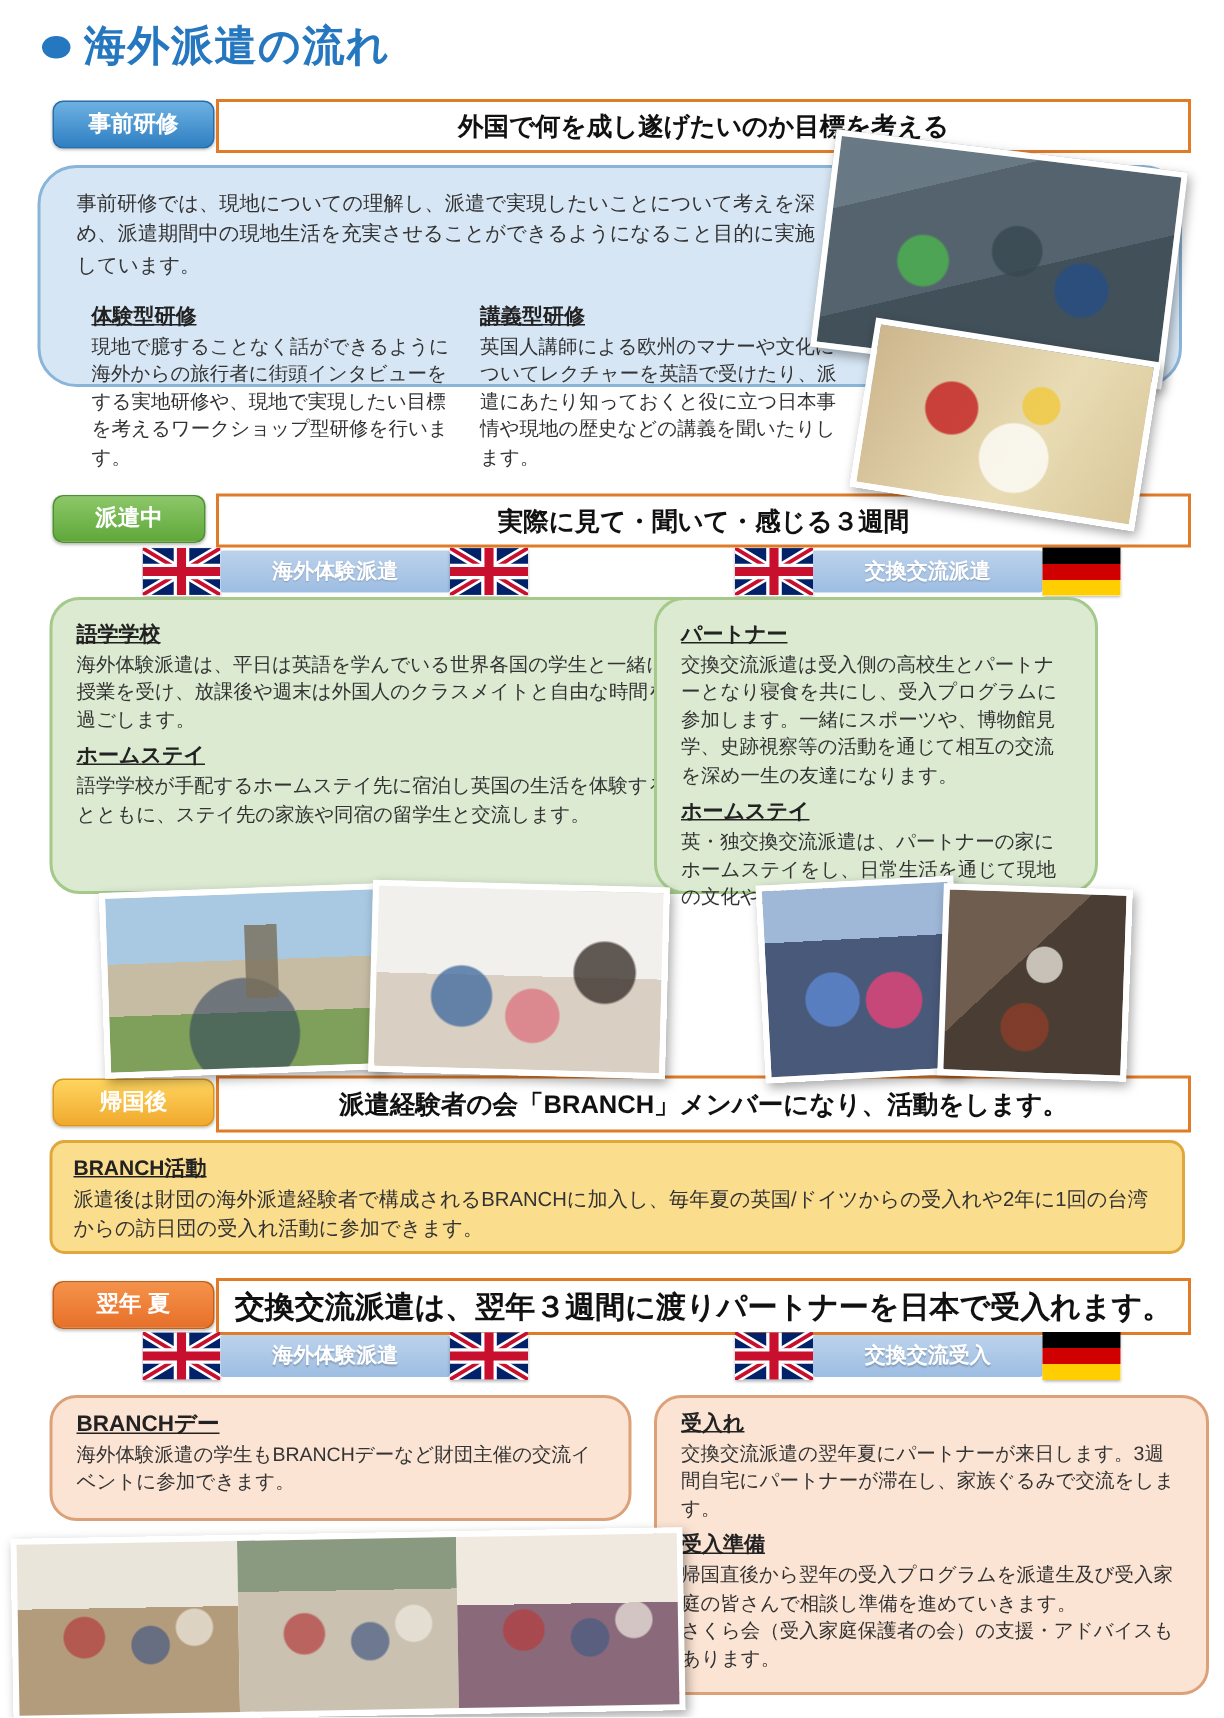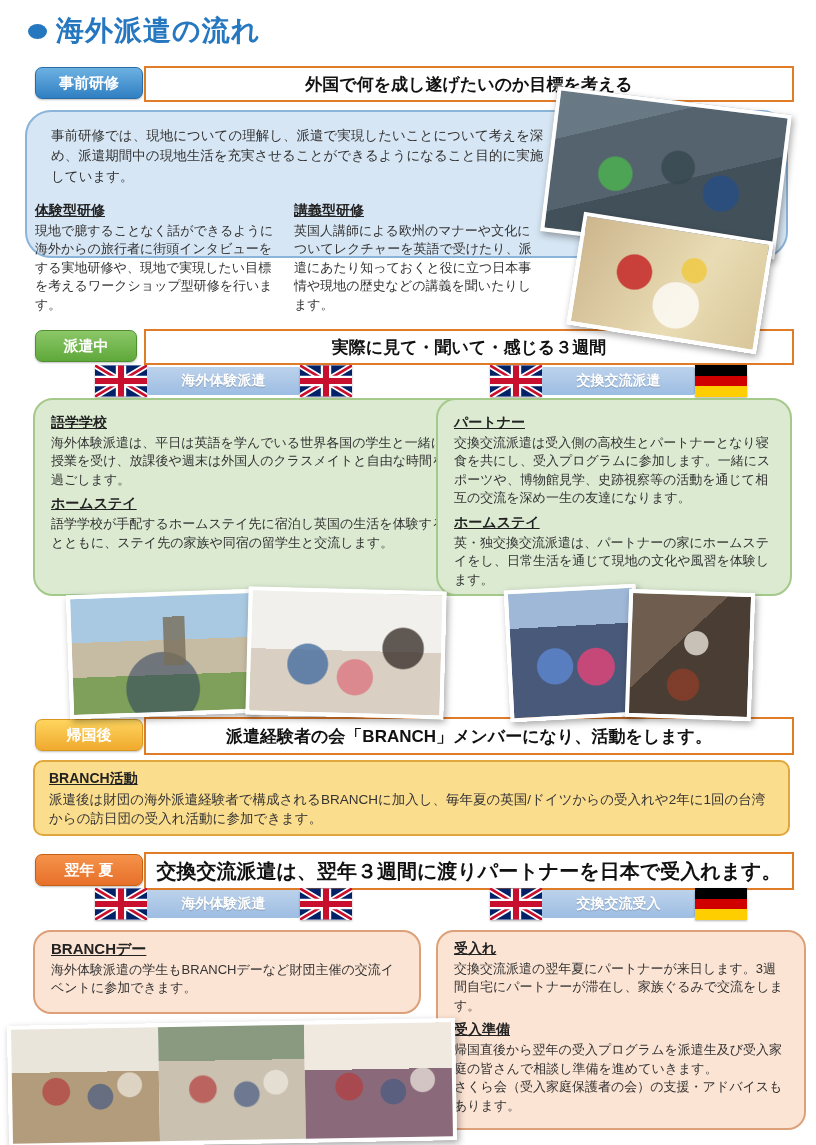--- a/index.html
+++ b/index.html
@@ -21,21 +21,21 @@
   .lbl-orange{background:linear-gradient(#f5924a,#e7702a);border:1px solid #c55f11;}
 
   
   .headline{position:absolute;background:#fff;border:2px solid #e07b28;display:flex;
             align-items:center;justify-content:center;font-weight:bold;color:#111;}
 
   
   .bluebox{position:absolute;left:25px;top:110px;width:763px;height:148px;background:#d7e6f4;
            border:2px solid #8ab4d8;border-radius:26px;box-sizing:border-box;}
   .bluebox .intro{position:absolute;left:24px;top:14px;width:496px;font-size:13.5px;line-height:1.5;color:#333;}
-  .bluebox .cols{position:absolute;left:8px;top:84px;width:502px;display:flex;gap:16px;}
+  .bluebox .cols{position:absolute;left:34px;top:84px;width:502px;display:flex;gap:16px;}
   .bluebox .col{flex:1;}
 
   .greenbox{position:absolute;top:398px;height:198px;background:#dcead2;border:2px solid #a5c88b;
             border-radius:20px;padding:8px 16px;box-sizing:border-box;}
   .peachbox{position:absolute;background:#fce4d4;border:2px solid #dda179;border-radius:18px;
             padding:8px 16px;box-sizing:border-box;}
   .goldbox{position:absolute;left:33px;top:760px;width:757px;height:76px;background:#fbdd8e;
            border:2px solid #e0a73c;border-radius:10px;padding:6px 14px;box-sizing:border-box;}
 
   .blk-title{font-weight:bold;text-decoration:underline;font-size:14px;color:#222;margin:6px 0 2px;}
@@ -151,21 +151,21 @@
     </span>
   <div class="banner" style="left:542px;top:367px;width:153px;">交換交流派遣</div>
   <span class="flag flag-de" style="left:695px;top:365px;"></span>
 
   <div class="greenbox" style="left:33px;width:440px;">
     <div class="blk-title">語学学校</div>
     <div class="blk-body">海外体験派遣は、平日は英語を学んでいる世界各国の学生と一緒に授業を受け、放課後や週末は外国人のクラスメイトと自由な時間を過ごします。</div>
     <div class="blk-title">ホームステイ</div>
     <div class="blk-body">語学学校が手配するホームステイ先に宿泊し英国の生活を体験するとともに、ステイ先の家族や同宿の留学生と交流します。</div>
   </div>
-  <div class="greenbox" style="left:436px;width:356px;">
+  <div class="greenbox" style="left:436px;width:296px;">
     <div class="blk-title">パートナー</div>
     <div class="blk-body">交換交流派遣は受入側の高校生とパートナーとなり寝食を共にし、受入プログラムに参加します。一緒にスポーツや、博物館見学、史跡視察等の活動を通じて相互の交流を深め一生の友達になります。</div>
     <div class="blk-title">ホームステイ</div>
     <div class="blk-body">英・独交換交流派遣は、パートナーの家にホームステイをし、日常生活を通じて現地の文化や風習を体験します。</div>
   </div>
 
   <div class="photo ph-bigben" style="left:68px;top:592px;width:180px;height:116px;transform:rotate(-2deg);z-index:5;"></div>
   <div class="photo ph-class" style="left:247px;top:589px;width:190px;height:120px;transform:rotate(1.5deg);z-index:6;"></div>
   <div class="photo ph-yukata" style="left:507px;top:587px;width:124px;height:124px;transform:rotate(-3deg);z-index:5;"></div>
   <div class="photo ph-platform" style="left:627px;top:591px;width:118px;height:120px;transform:rotate(2deg);z-index:6;"></div>

